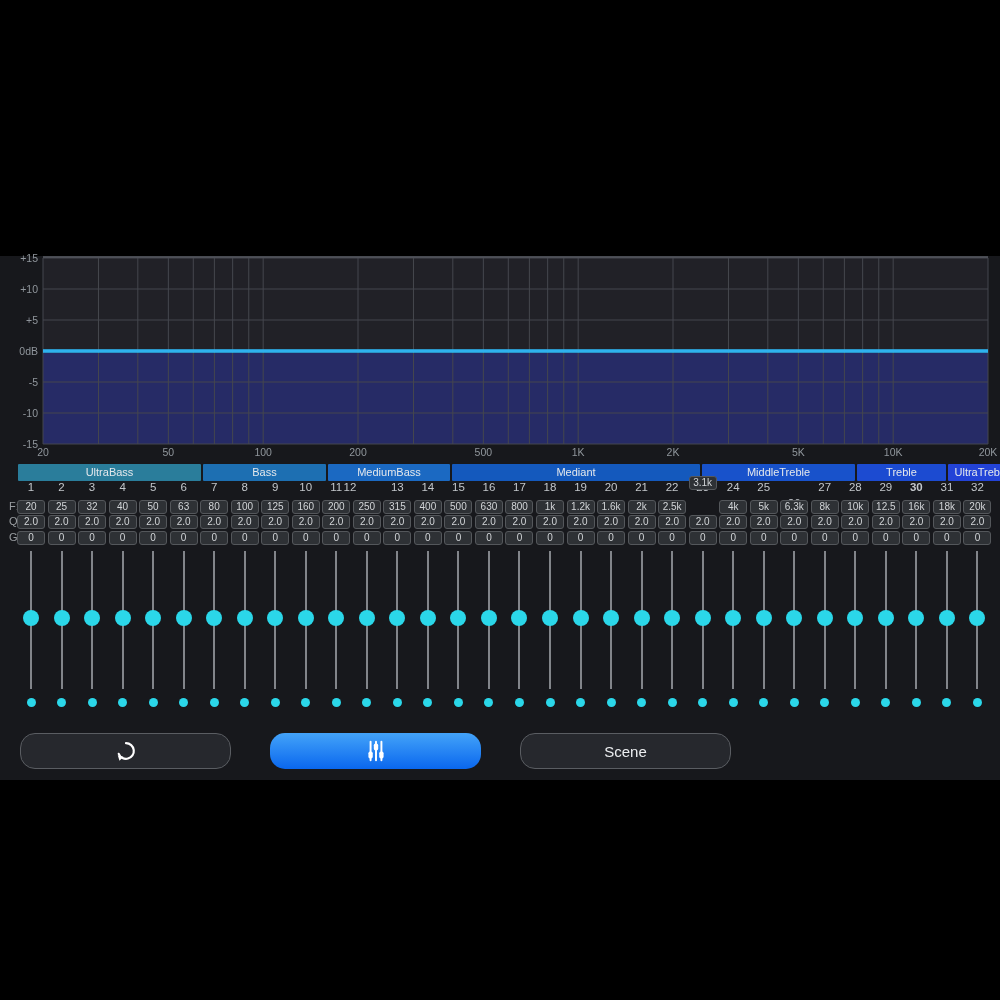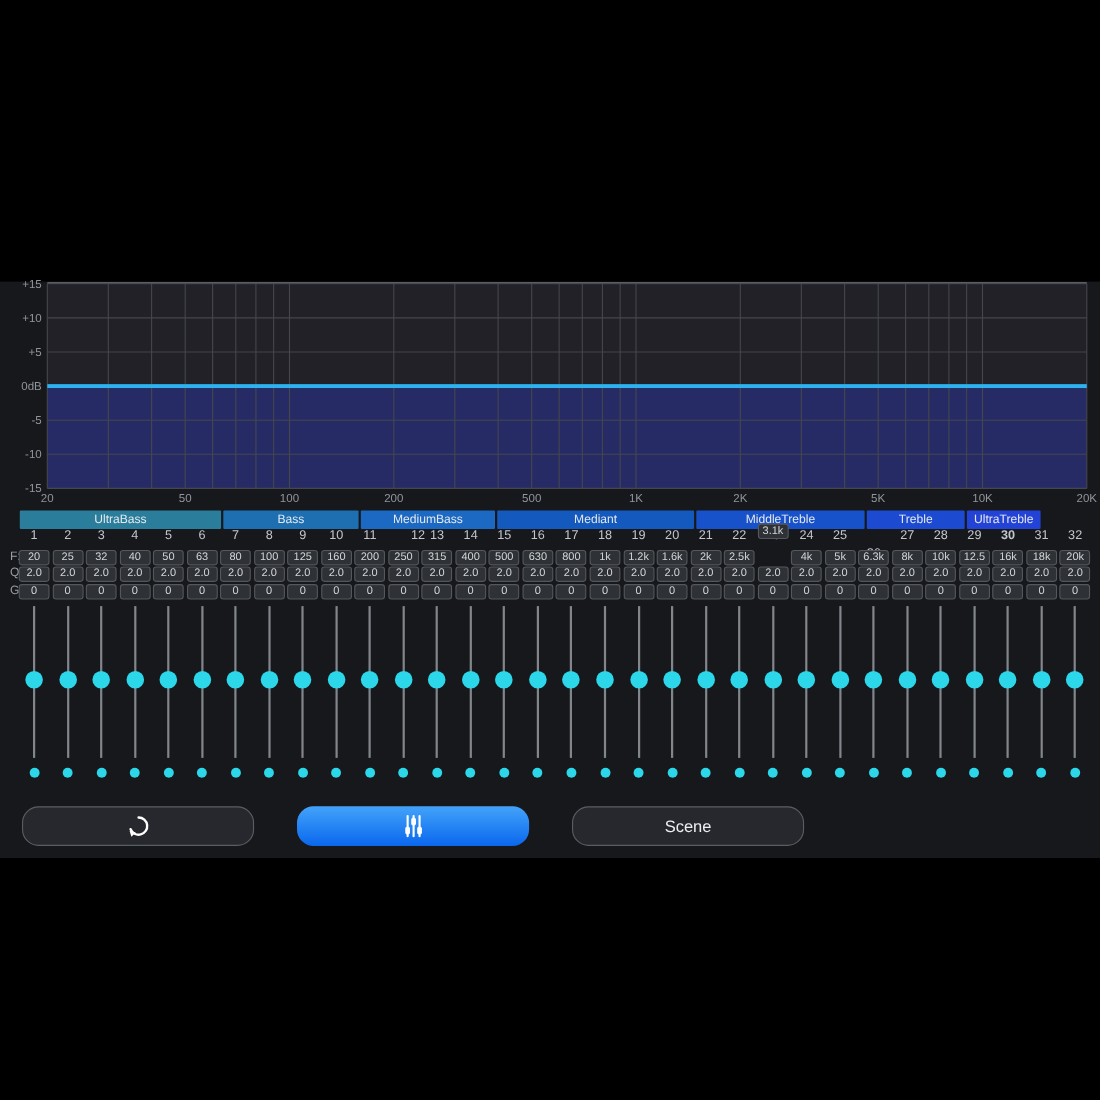--- a/index.html
+++ b/index.html
@@ -125,21 +125,21 @@
       <text x="673" y="456" fill="#90969c" font-size="10.5" text-anchor="middle" font-family="Liberation Sans, sans-serif">2K</text>
       <text x="798.3511027316918" y="456" fill="#90969c" font-size="10.5" text-anchor="middle" font-family="Liberation Sans, sans-serif">5K</text>
       <text x="893.1755513658459" y="456" fill="#90969c" font-size="10.5" text-anchor="middle" font-family="Liberation Sans, sans-serif">10K</text>
       <text x="988" y="456" fill="#90969c" font-size="10.5" text-anchor="middle" font-family="Liberation Sans, sans-serif">20K</text>
     </svg>
 
   <div class="bandbar">
       <div class="bandseg" style="width: 183px; background: rgb(42, 125, 155);">UltraBass</div>
       <div class="bandseg" style="width: 123px; background: rgb(29, 111, 178);">Bass</div>
       <div class="bandseg" style="width: 122px; background: rgb(27, 105, 194);">MediumBass</div>
-      <div class="bandseg" style="width: 179px; background: rgb(20, 89, 189);">Mediant</div>
+      <div class="bandseg" style="width: 248px; background: rgb(20, 89, 189);">Mediant</div>
       <div class="bandseg" style="width: 153px; background: rgb(24, 82, 203);">MiddleTreble</div>
       <div class="bandseg" style="width: 89px; background: rgb(28, 75, 209);">Treble</div>
       <div class="bandseg" style="width: 67px; background: rgb(35, 67, 215);">UltraTreble</div>
     </div>
 
   <div id="rowlabels">
       <div class="rowlabel" style="top: 499.5px;">F:</div>
       <div class="rowlabel" style="top: 515px;">Q:</div>
       <div class="rowlabel" style="top: 530.5px;">G:</div>
     </div>
@@ -215,21 +215,21 @@
       <div class="track" style="left: 304.77px;"></div>
       <div class="handle" style="left: 297.77px; background: rgb(43, 215, 233);"></div>
       <div class="dot" style="left: 301.27px; background: rgb(43, 215, 233);"></div>
       <div class="band-num" style="left: 321.3px;">11</div>
       <div class="valbox" style="left: 322.3px; top: 499.5px;">200</div>
       <div class="valbox" style="left: 322.3px; top: 515px;">2.0</div>
       <div class="valbox" style="left: 322.3px; top: 530.5px;">0</div>
       <div class="track" style="left: 335.3px;"></div>
       <div class="handle" style="left: 328.3px; background: rgb(43, 215, 233);"></div>
       <div class="dot" style="left: 331.8px; background: rgb(43, 215, 233);"></div>
-      <div class="band-num" style="left: 365px;">12</div>
+      <div class="band-num" style="left: 335px;">12</div>
       <div class="valbox" style="left: 352.83px; top: 499.5px;">250</div>
       <div class="valbox" style="left: 352.83px; top: 515px;">2.0</div>
       <div class="valbox" style="left: 352.83px; top: 530.5px;">0</div>
       <div class="track" style="left: 365.83px;"></div>
       <div class="handle" style="left: 358.83px; background: rgb(43, 215, 233);"></div>
       <div class="dot" style="left: 362.33px; background: rgb(43, 215, 233);"></div>
       <div class="band-num" style="left: 382.36px;">13</div>
       <div class="valbox" style="left: 383.36px; top: 499.5px;">315</div>
       <div class="valbox" style="left: 383.36px; top: 515px;">2.0</div>
       <div class="valbox" style="left: 383.36px; top: 530.5px;">0</div>

